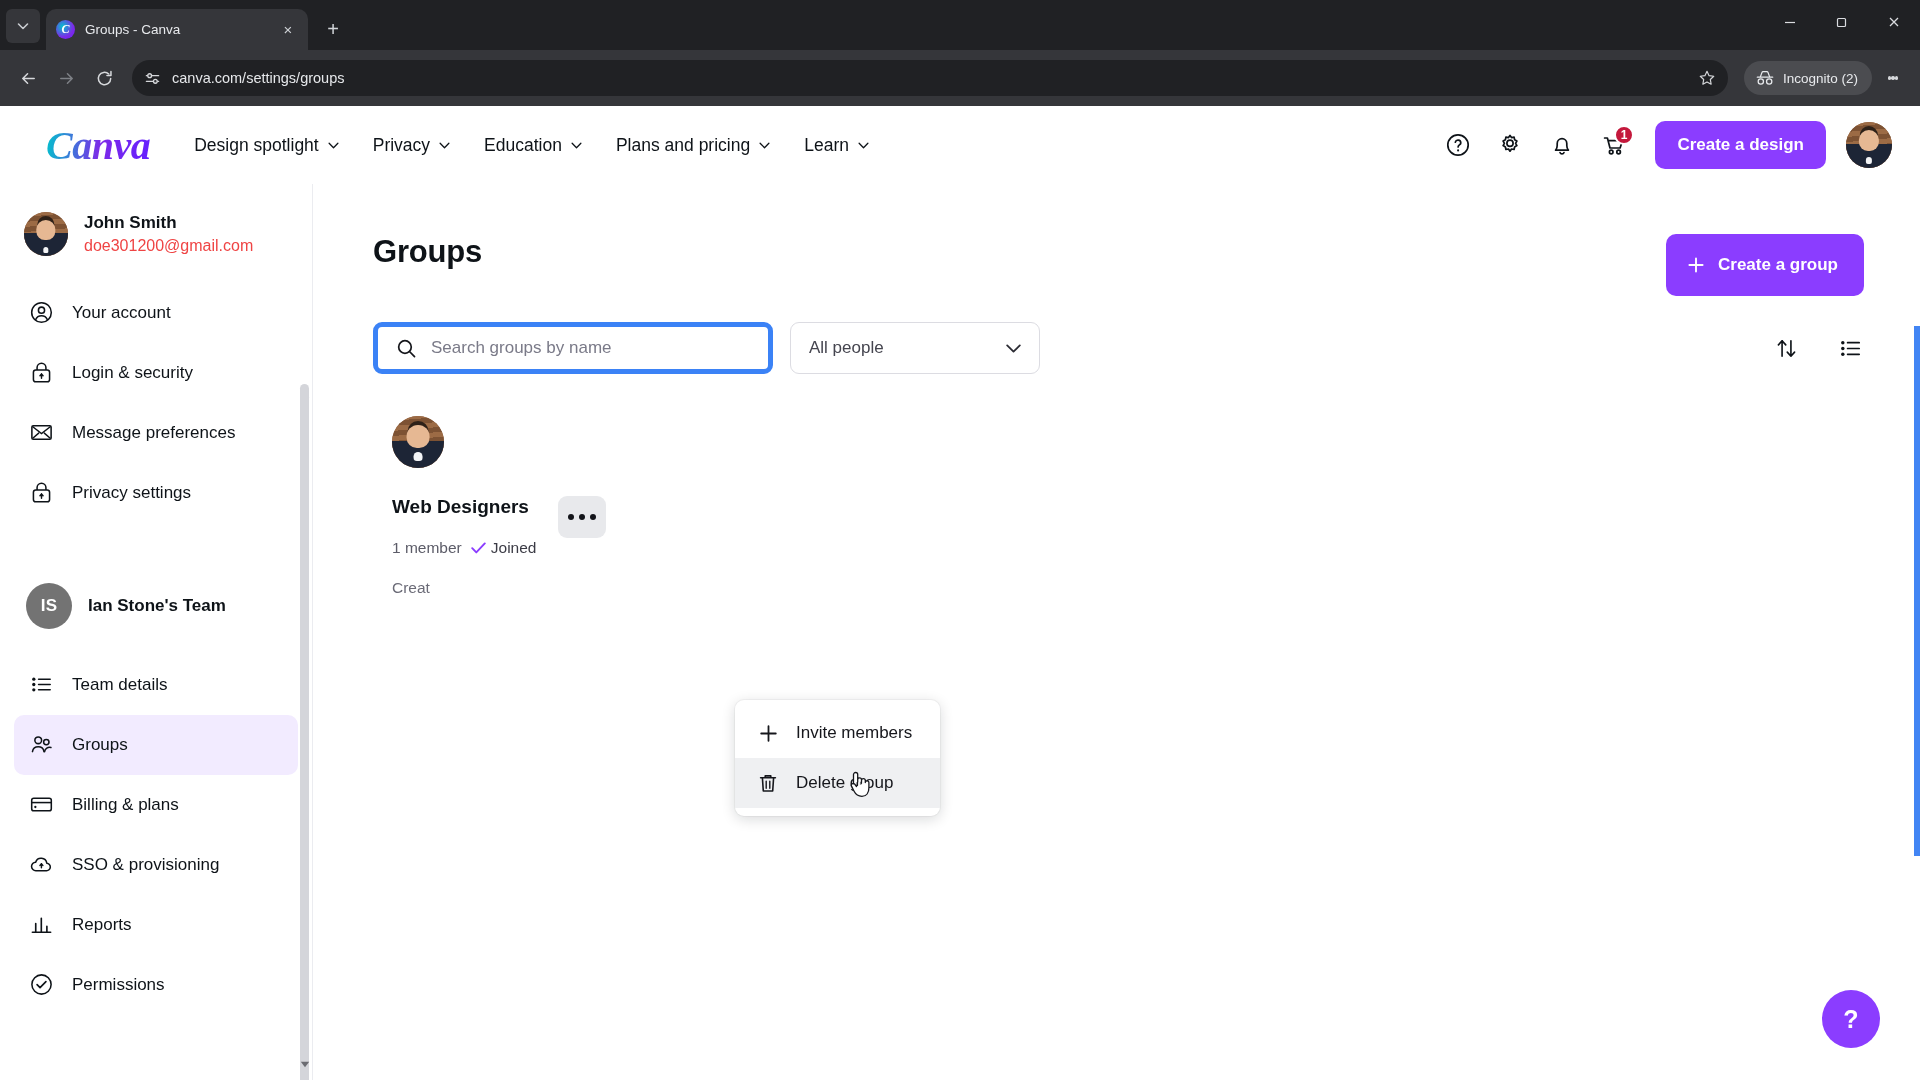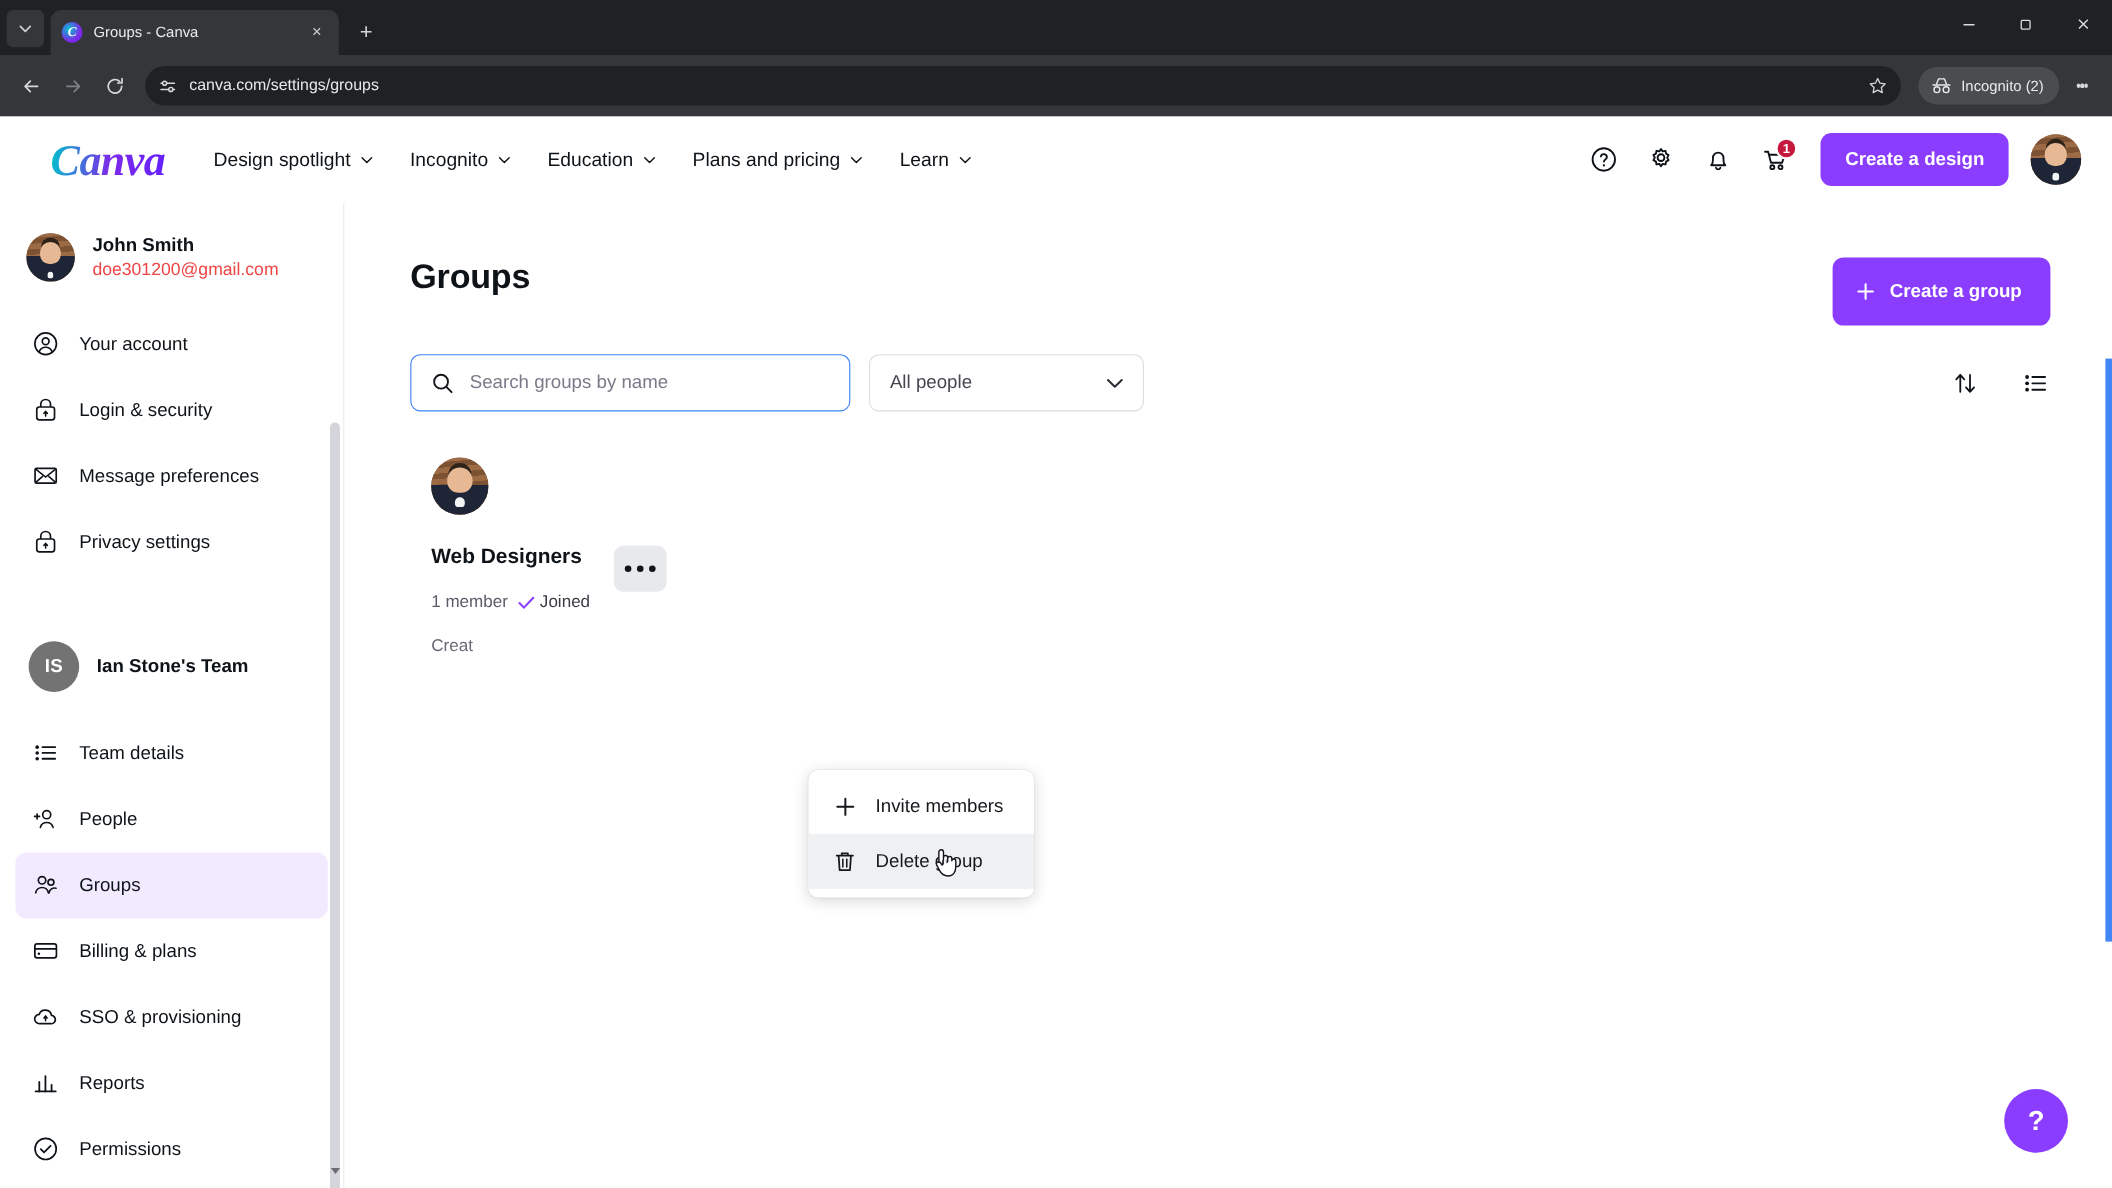--- a/index.html
+++ b/index.html
@@ -185,21 +185,21 @@
   .main-head { display:flex; align-items:flex-start; }
   .page-title { font-size:31px; font-weight:700; color:#0e1318; letter-spacing:-0.2px; }
   .create-group {
     margin-left:auto; height:62px; border-radius:10px; background:#8b3dff;
     color:#fff; font-size:17px; font-weight:700; display:flex;
     align-items:center; gap:12px; padding:0 26px 0 20px; white-space:nowrap;
   }
 
   .filters { display:flex; align-items:center; gap:17px; margin-top:26px; }
   .search-box {
-    width:400px; height:52px; border:1px solid #3b82f6; border-radius:9px;
+    width:400px; height:52px; border:5px solid #3b82f6; border-radius:9px;
     display:flex; align-items:center; gap:14px; padding:0 18px;
   }
   .search-ph { font-size:17px; color:#7a7a88; }
   .select-box {
     width:250px; height:52px; border:1px solid #dcdce2; border-radius:9px;
     display:flex; align-items:center; padding:0 18px; gap:10px;
   }
   .select-val { font-size:17px; color:#45454f; }
   .select-chev { margin-left:auto; color:#2b2b33; display:flex; }
   .list-tools { margin-left:auto; display:flex; align-items:center; gap:36px; }
@@ -354,21 +354,21 @@
     <div class="canva-header">
       <div class="canva-logo">Canva</div>
       <div class="navlinks">
         <div class="navlink">
           <span>Design spotlight</span>
           <svg class="chev" viewBox="0 0 12 8">
               <path d="M1 1.5L6 6.5L11 1.5" stroke="#0e1318" stroke-width="1.5" fill="none" stroke-linecap="round" stroke-linejoin="round"></path>
             </svg>
         </div>
         <div class="navlink">
-          <span>Incognito</span>
+          <span>Privacy</span>
           <svg class="chev" viewBox="0 0 12 8">
               <path d="M1 1.5L6 6.5L11 1.5" stroke="#0e1318" stroke-width="1.5" fill="none" stroke-linecap="round" stroke-linejoin="round"></path>
             </svg>
         </div>
         <div class="navlink">
           <span>Education</span>
           <svg class="chev" viewBox="0 0 12 8">
               <path d="M1 1.5L6 6.5L11 1.5" stroke="#0e1318" stroke-width="1.5" fill="none" stroke-linecap="round" stroke-linejoin="round"></path>
             </svg>
         </div>
@@ -481,30 +481,20 @@
           <div class="sb-item">
             <span class="sb-icon">
               <svg width="25" height="25" viewBox="0 0 26 26">
                 <circle cx="5" cy="7.5" r="1.7" fill="#0e1318"></circle>
                 <circle cx="5" cy="13" r="1.7" fill="#0e1318"></circle>
                 <circle cx="5" cy="18.5" r="1.7" fill="#0e1318"></circle>
                 <path d="M10 7.5h12M10 13h12M10 18.5h12" stroke="#0e1318" stroke-width="1.7" stroke-linecap="round"></path>
               </svg>
             </span>
             <span>Team details</span>
-          </div>
-          <div class="sb-item">
-            <span class="sb-icon">
-              <svg width="25" height="25" viewBox="0 0 26 26">
-                <circle cx="14" cy="9" r="3.8" stroke="#0e1318" stroke-width="1.6" fill="none"></circle>
-                <path d="M8 21a6.2 6.2 0 0 1 12 0" stroke="#0e1318" stroke-width="1.6" fill="none" stroke-linecap="round"></path>
-                <path d="M2.6 10.6h4.6M4.9 8.3v4.6" stroke="#0e1318" stroke-width="1.6" stroke-linecap="round"></path>
-              </svg>
-            </span>
-            <span>People</span>
           </div>
           <div class="sb-item active">
             <span class="sb-icon">
               <svg width="25" height="25" viewBox="0 0 26 26">
                 <circle cx="9.6" cy="8.6" r="3.5" stroke="#0e1318" stroke-width="1.6" fill="none"></circle>
                 <path d="M3.6 20.4a6.1 6.1 0 0 1 12 0" stroke="#0e1318" stroke-width="1.6" fill="none" stroke-linecap="round"></path>
                 <circle cx="18" cy="10.5" r="2.8" stroke="#0e1318" stroke-width="1.6" fill="none"></circle>
                 <path d="M16.2 20.4a5.2 5.2 0 0 1 6.6-4.3" stroke="#0e1318" stroke-width="1.6" fill="none" stroke-linecap="round"></path>
               </svg>
             </span>

